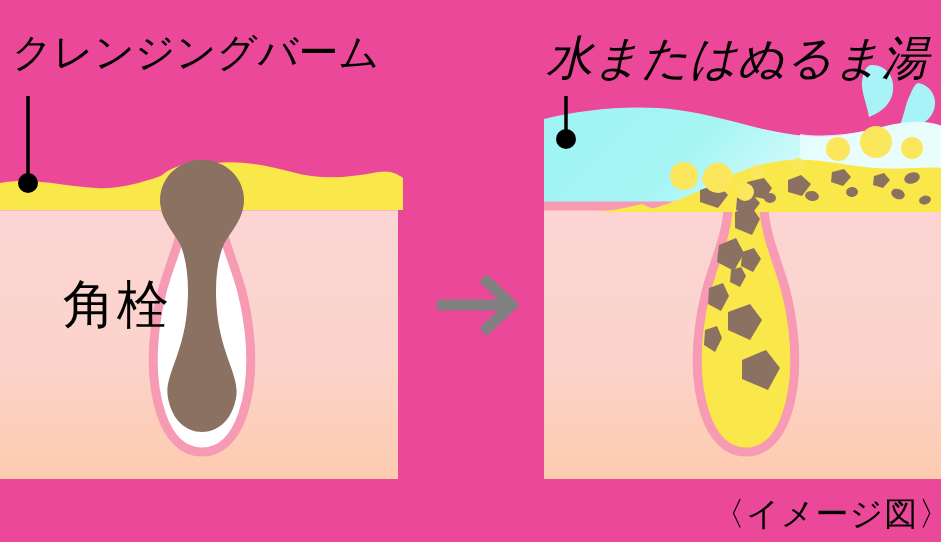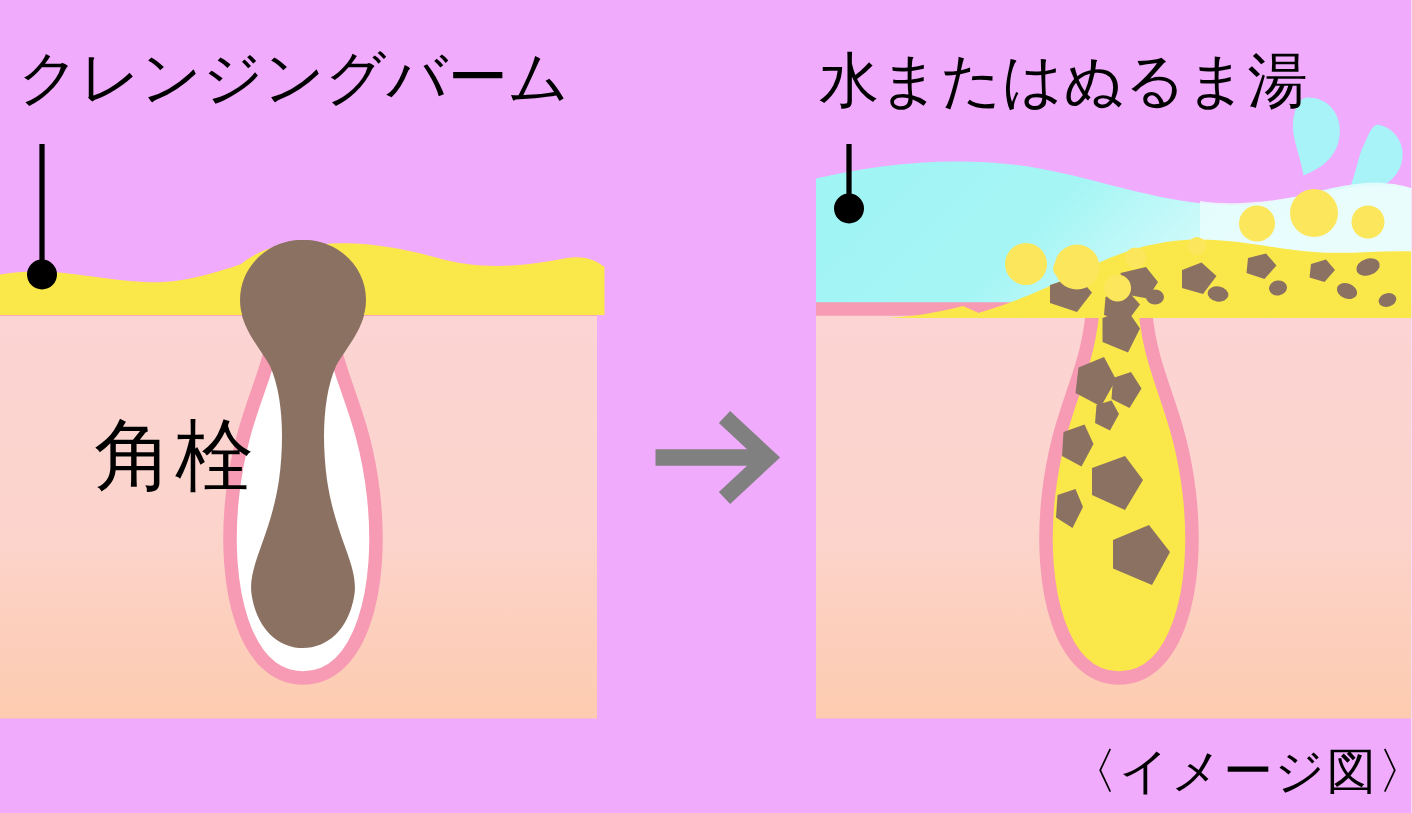--- a/index.html
+++ b/index.html
@@ -8,21 +8,21 @@
     padding: 0;
     background: #ffffff;
   }
   body {
     font-family: "Liberation Sans", "DejaVu Sans", sans-serif;
   }
   #stage {
     position: relative;
     width: 941px;
     height: 542px;
-    background: #f0abfc;
+    background: #ec4899;
     overflow: hidden;
   }
   .svg-layer {
     position: absolute;
     left: 0;
     top: 0;
     width: 941px;
     height: 542px;
   }
   .label-text {
@@ -34,22 +34,23 @@
   }
   #label-balm {
     left: 12px;
     top: 32px;
     font-size: 40px;
     letter-spacing: 0px;
   }
   #label-water {
     left: 546px;
     top: 34px;
-    font-size: 40px;
+    font-size: 47px;
     letter-spacing: 0px;
+    font-style: italic;
   }
   #label-plug {
     left: 63px;
     top: 278px;
     font-size: 52px;
     letter-spacing: 2px;
   }
   #caption-image {
     left: 712px;
     top: 497px;

